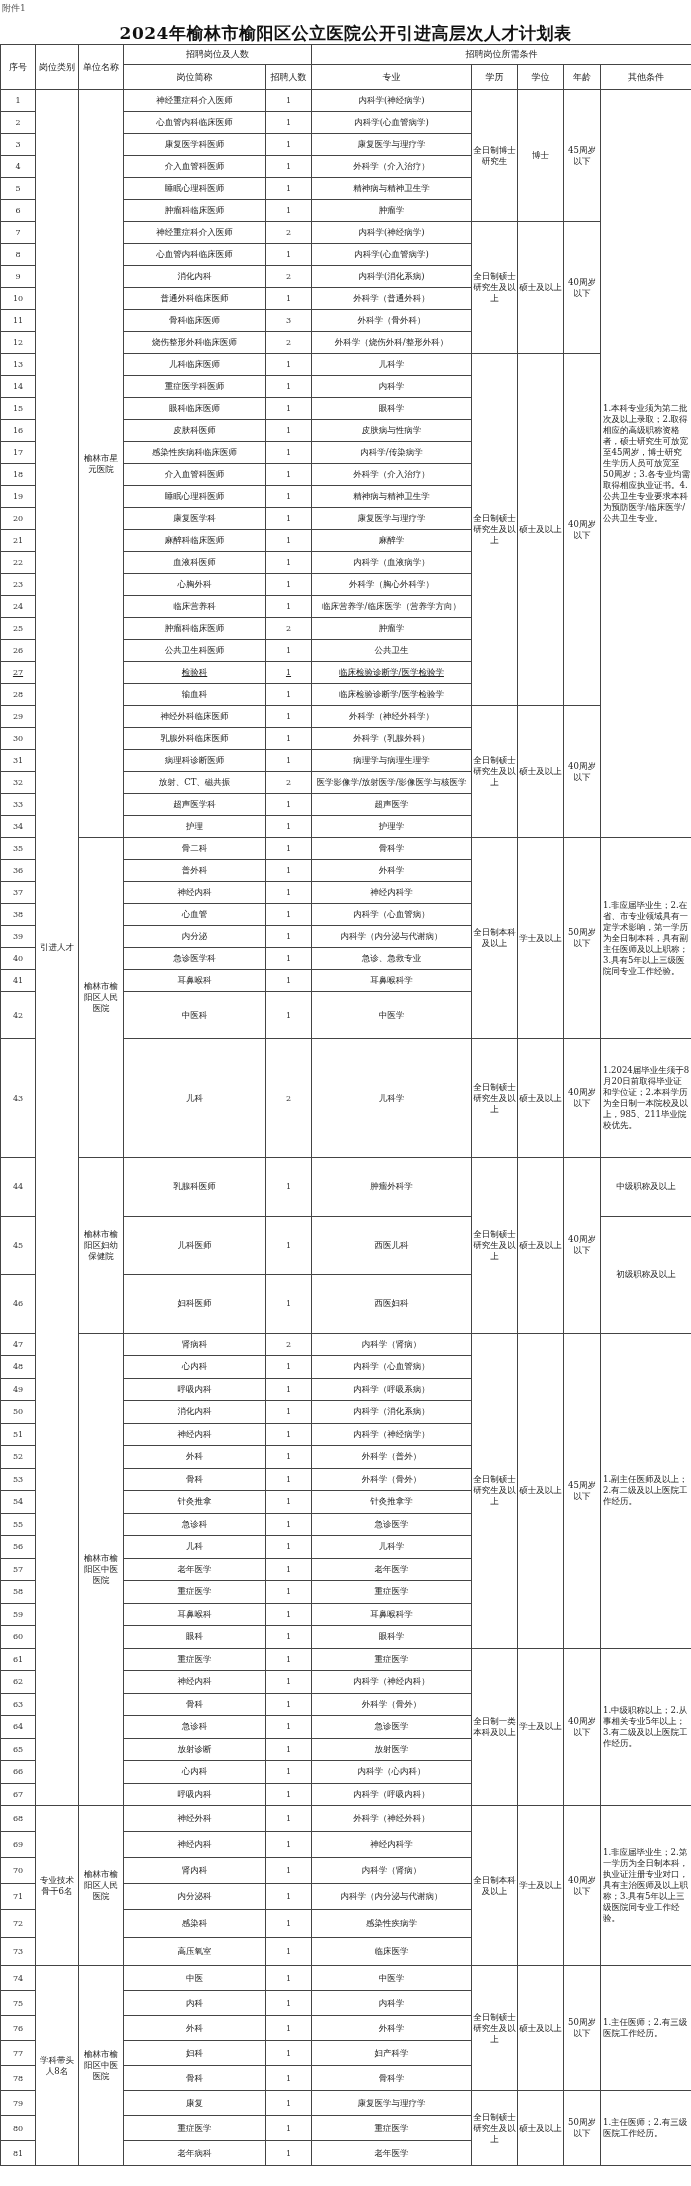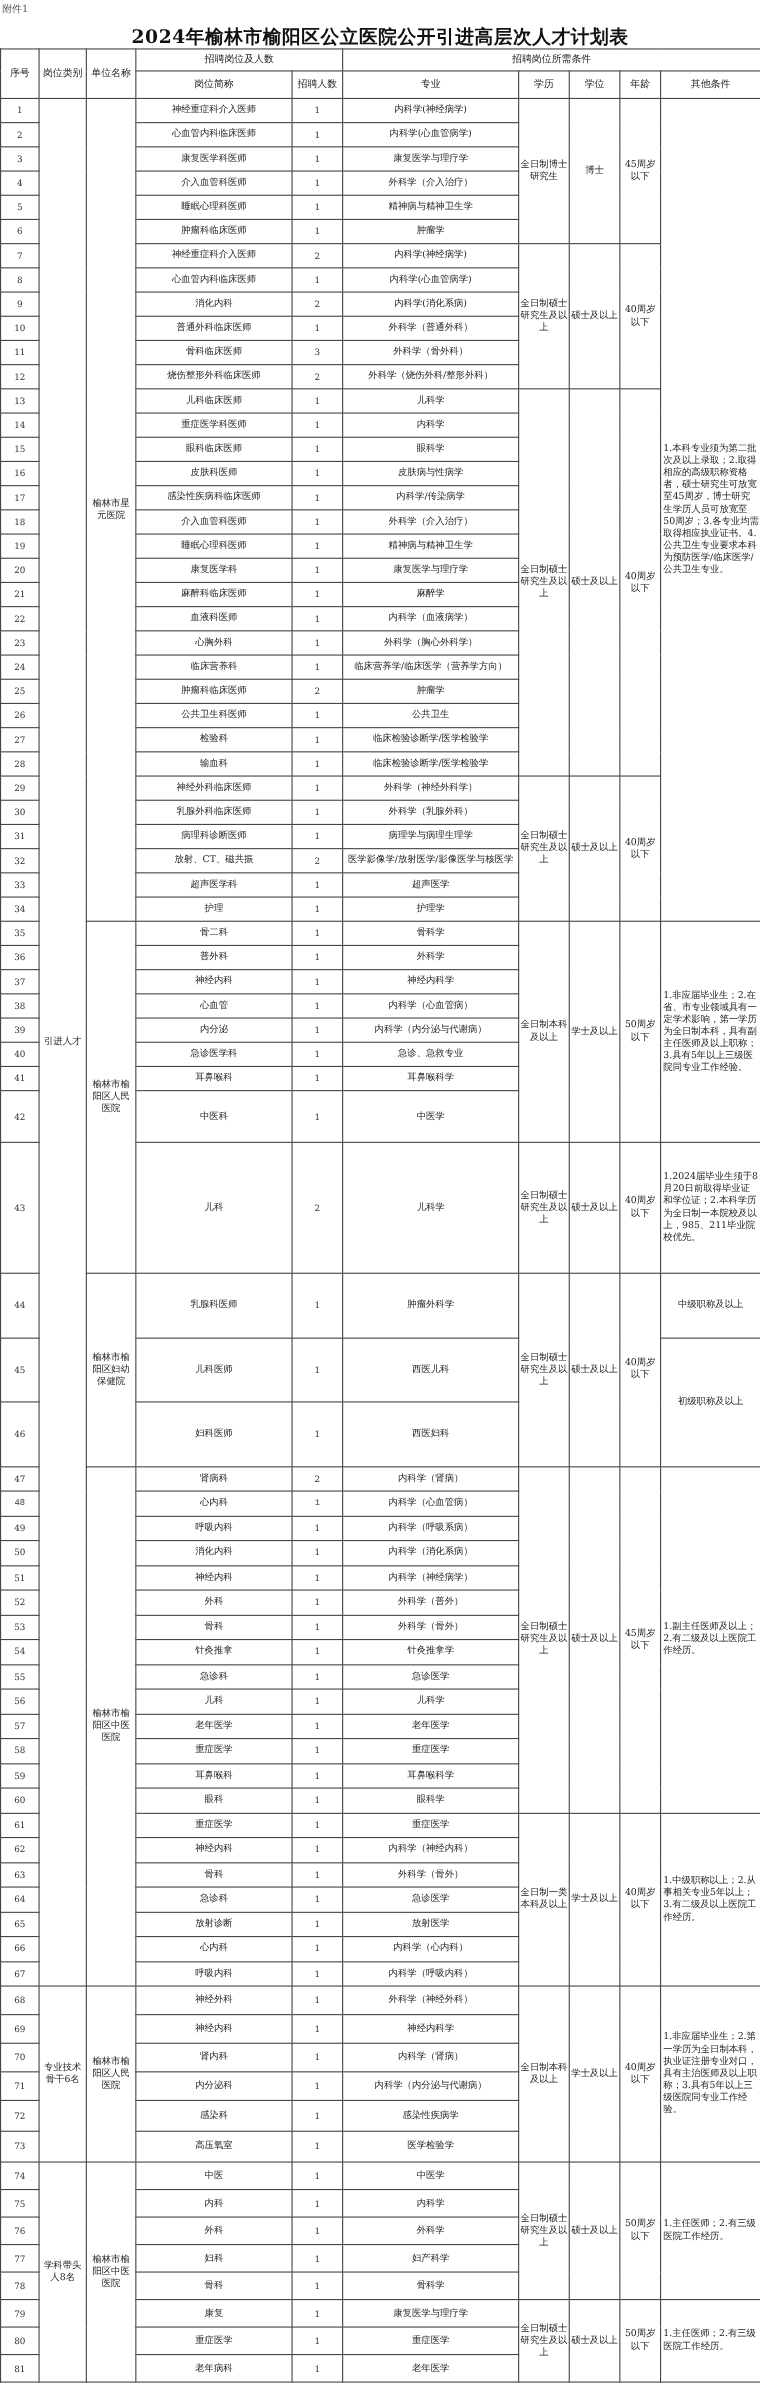--- a/index.html
+++ b/index.html
@@ -214,21 +214,21 @@
         <td>肿瘤科临床医师</td>
         <td class="num">2</td>
         <td>肿瘤学</td>
       </tr>
       <tr style="height: 22px;">
         <td class="num">26</td>
         <td>公共卫生科医师</td>
         <td class="num">1</td>
         <td>公共卫生</td>
       </tr>
-      <tr style="height: 22px;">
+      <tr style="height: 22px; text-decoration: underline;">
         <td class="num">27</td>
         <td>检验科</td>
         <td class="num">1</td>
         <td>临床检验诊断学/医学检验学</td>
       </tr>
       <tr style="height: 22px;">
         <td class="num">28</td>
         <td>输血科</td>
         <td class="num">1</td>
         <td>临床检验诊断学/医学检验学</td>
@@ -363,21 +363,21 @@
         <td class="num">47</td>
         <td rowspan="21">榆林市榆阳区中医医院</td>
         <td>肾病科</td>
         <td class="num">2</td>
         <td>内科学（肾病）</td>
         <td rowspan="14">全日制硕士研究生及以上</td>
         <td rowspan="14">硕士及以上</td>
         <td rowspan="14">45周岁以下</td>
         <td class="left" rowspan="14">1.副主任医师及以上；2.有二级及以上医院工作经历。</td>
       </tr>
-      <tr style="height: 22.5px; font-family: Liberation Mono, monospace;">
+      <tr style="height: 22.5px;">
         <td class="num">48</td>
         <td>心内科</td>
         <td class="num">1</td>
         <td>内科学（心血管病）</td>
       </tr>
       <tr style="height: 22.5px; padding-left: 41px;">
         <td class="num">49</td>
         <td>呼吸内科</td>
         <td class="num">1</td>
         <td>内科学（呼吸系病）</td>
@@ -527,21 +527,21 @@
       <tr style="height: 28px;">
         <td class="num">72</td>
         <td>感染科</td>
         <td class="num">1</td>
         <td>感染性疾病学</td>
       </tr>
       <tr style="height: 28px;">
         <td class="num">73</td>
         <td>高压氧室</td>
         <td class="num">1</td>
-        <td>医学检验学</td>
+        <td>临床医学</td>
       </tr>
       <tr style="height: 25px;">
         <td class="num">74</td>
         <td rowspan="8">学科带头人8名</td>
         <td rowspan="8">榆林市榆阳区中医医院</td>
         <td>中医</td>
         <td class="num">1</td>
         <td>中医学</td>
         <td rowspan="5">全日制硕士研究生及以上</td>
         <td rowspan="5">硕士及以上</td>

